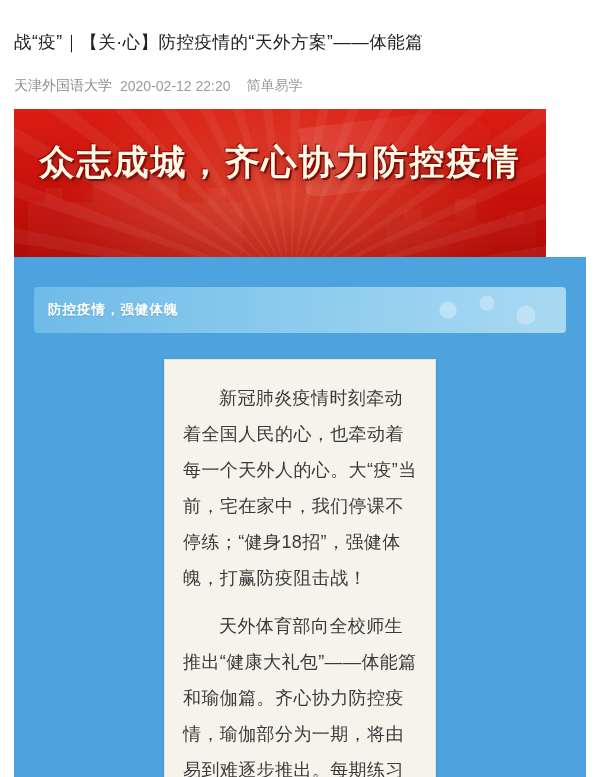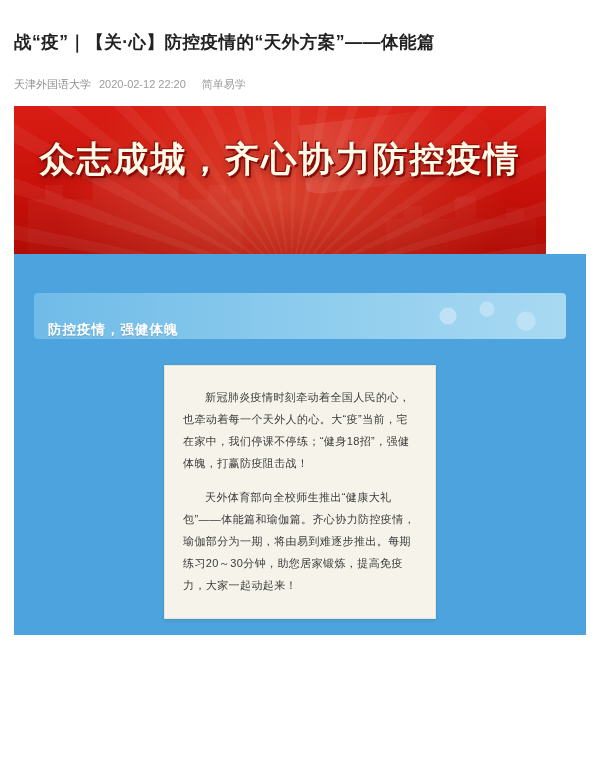--- a/index.html
+++ b/index.html
@@ -15,31 +15,31 @@
     overflow: hidden;
   }
   .page {
     position: relative;
     width: 600px;
     height: 777px;
     box-sizing: border-box;
   }
   .article-title {
     font-size: 17.5px;
-    font-weight: bold;
+    font-weight: normal;
     color: #222222;
     letter-spacing: 0.5px;
     padding: 18px 14px 0 14px;
     line-height: 1.4;
   }
   .meta-row {
     display: flex;
     align-items: center;
     padding: 11px 14px 0 14px;
-    font-size: 11px;
+    font-size: 14px;
     color: #9b9b9b;
   }
   .meta-source {
     color: #8e8e8e;
   }
   .meta-date {
     margin-left: 8px;
     color: #9b9b9b;
   }
   .meta-location {
@@ -127,26 +127,26 @@
   
   .blue-area {
     position: relative;
     width: 572px;
     background: #4da3dd;
     padding: 22px 0 16px 0;
     box-sizing: border-box;
   }
   .subhead-bar {
     position: relative;
-    margin: 17px 20px;
+    margin: 8px 20px;
     height: 46px;
     background: linear-gradient(90deg, #6fbbe8 0%, #8fcdee 55%, #a9d9f2 100%);
     border-radius: 4px;
     display: flex;
-    align-items: flex-end;
+    align-items: center;
     overflow: hidden;
   }
   .subhead-bar .deco {
     position: absolute;
     right: 14px;
     top: 6px;
     width: 130px;
     height: 34px;
     background:
       radial-gradient(circle at 20% 50%, rgba(255,255,255,0.35) 0 8px, rgba(255,255,255,0) 9px),
@@ -167,21 +167,21 @@
     margin: 26px auto 0 auto;
     width: 272px;
     background: #f6f4ea;
     border: 1px solid #e7e3d3;
     box-shadow: 0 1px 4px rgba(0,0,0,0.12);
     padding: 20px 18px 22px 18px;
     box-sizing: border-box;
   }
   .paper p {
     margin: 0 0 12px 0;
-    font-size: 11px;
+    font-size: 18px;
     line-height: 2.0;
     color: #3a3a3a;
     text-indent: 2em;
     letter-spacing: 0.4px;
   }
   .paper p:last-child { margin-bottom: 0; }
 </style>
 </head>
 <body>
 

